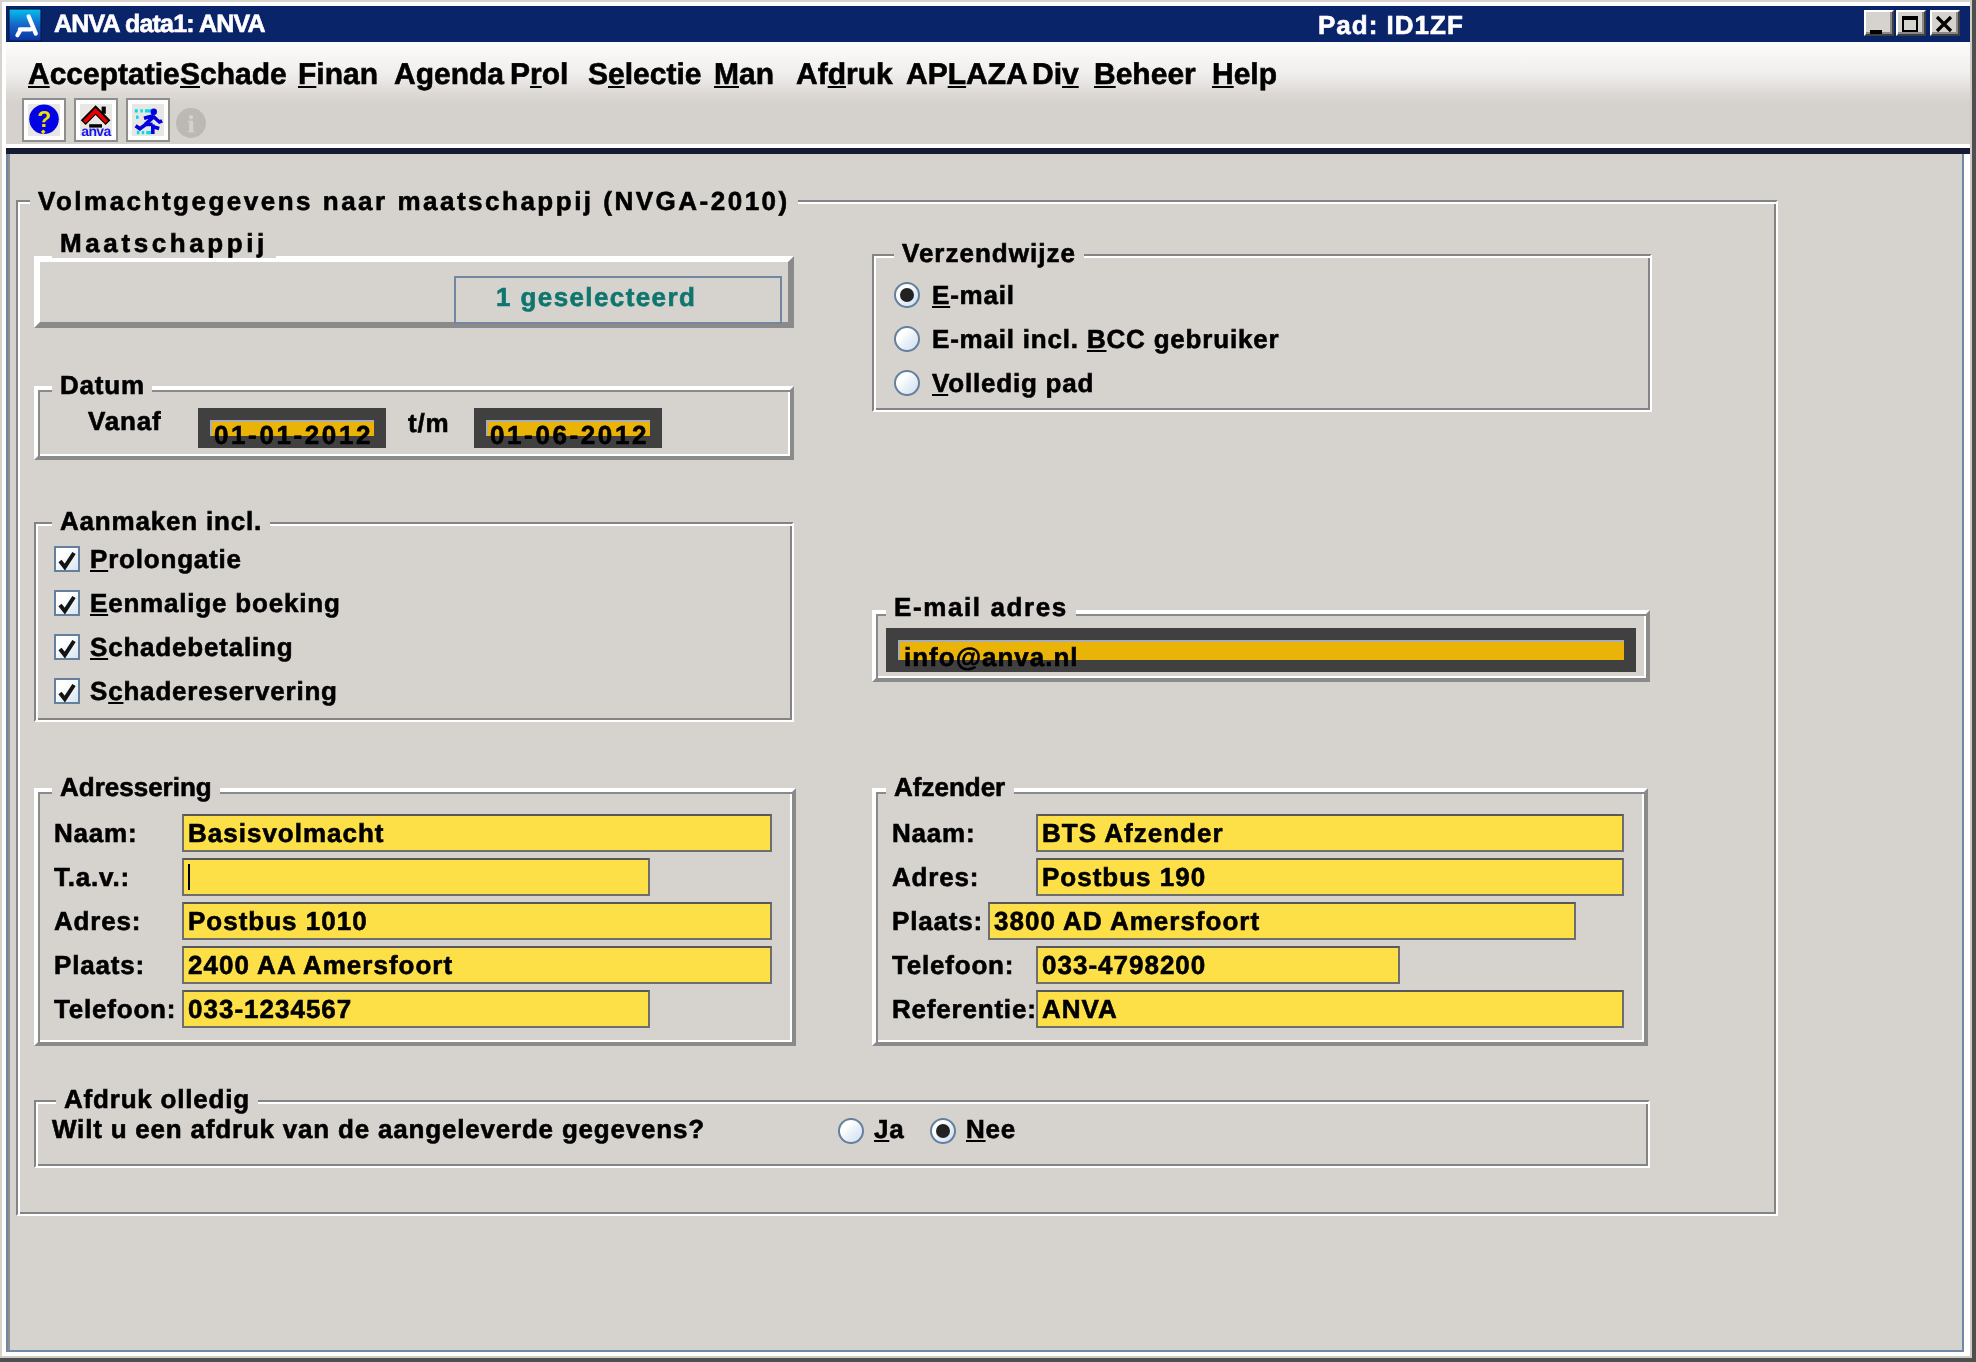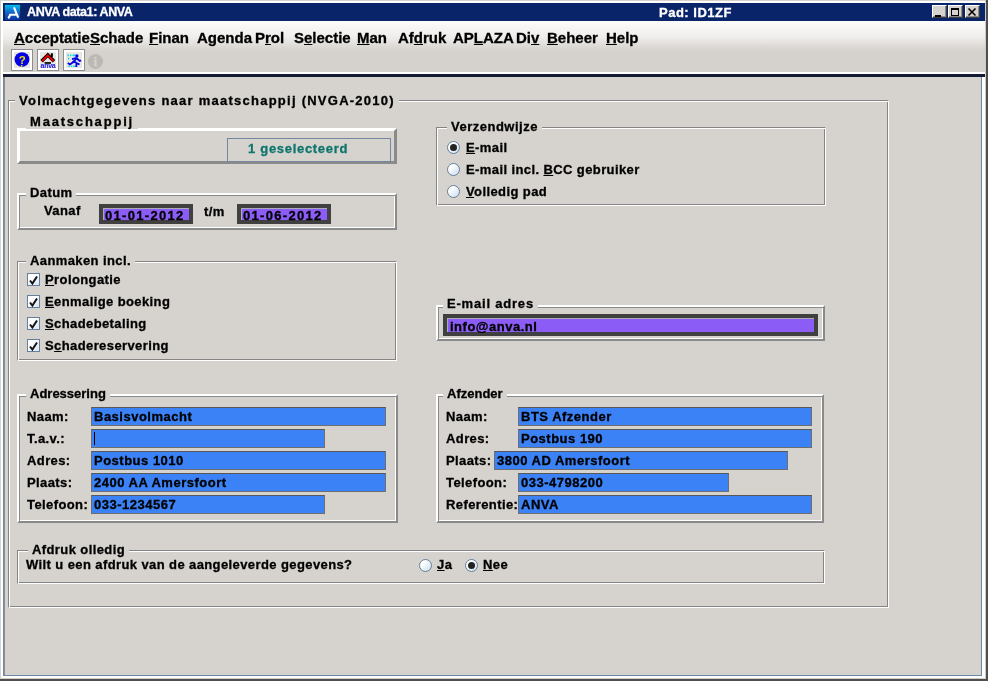--- a/index.html
+++ b/index.html
@@ -16,22 +16,22 @@
 
 .fl{position:absolute;background:#FFF}
 
 .tbtn{position:absolute;top:49px;width:22px;height:22px;background:#E9E7E3;border:1px solid #8E8E8E;box-shadow:inset 0 0 0 2px #FFF;padding:2px 0 0 2px}
 
 .gE{position:absolute;border:1px solid;border-color:#848484 #FFF #FFF #848484;box-shadow:inset 1px 1px 0 #FFF,inset -1px -1px 0 #848484}
 .gB{position:absolute;border:2px solid;border-color:#FFF #8A8A8A #8A8A8A #FFF;box-shadow:inset 1px 1px 0 #8A8A8A,inset -1px -1px 0 #FFF}
 .gR{position:absolute;border:3px solid;border-color:#FFF #8A8A8A #8A8A8A #FFF}
 .glb{position:absolute;top:-8px;background:#D6D3CE;padding:0 4px;line-height:15px;letter-spacing:.4px;white-space:nowrap}
 
-.inp{position:absolute;height:19px;background:#3b82f6;border:1px solid #6E6E6E;border-top-color:#585858;line-height:17px;padding-left:2px;letter-spacing:.5px;white-space:nowrap}
-.rinp{position:absolute;height:20px;background:#8b5cf6;border:4px solid #404040;box-shadow:inset 1px 1px 0 #A9ACB2;line-height:16px;padding-left:2px;letter-spacing:1.3px;white-space:nowrap}
+.inp{position:absolute;height:19px;background:#fde047;border:1px solid #6E6E6E;border-top-color:#585858;line-height:17px;padding-left:2px;letter-spacing:.5px;white-space:nowrap}
+.rinp{position:absolute;height:20px;background:#eab308;border:6px solid #404040;box-shadow:inset 1px 1px 0 #A9ACB2;line-height:16px;padding-left:2px;letter-spacing:1.3px;white-space:nowrap}
 .lbl{position:absolute;letter-spacing:.4px;white-space:nowrap}
 
 .cb{position:absolute;width:13px;height:13px;background:linear-gradient(135deg,#FFF 30%,#D7E4F1);border:1px solid #64809C}
 .rd{position:absolute;width:13px;height:13px;border-radius:50%;background:linear-gradient(135deg,#FFF 30%,#EAF1F8 55%,#CCDEF0);border:1px solid #64809C}
 .rdot{position:absolute;left:2px;top:2px;width:7px;height:7px;border-radius:50%;background:#222}
 </style></head><body>
 
 <div class="fl" style="left:1px;top:1px;width:986px;height:2px"></div>
 <div class="fl" style="left:1px;top:1px;width:2px;height:678px"></div>
 <div class="abs" style="left:3px;top:74px;width:1px;height:602px;background:#6E89A5"></div>
@@ -184,21 +184,21 @@
 
 <div class="gB" style="left:436px;top:394px;width:388px;height:129px"></div>
 <div class="abs glb" style="left:443px;top:386px;letter-spacing:0">Afzender</div>
 <div class="lbl" style="left:446px;top:409px">Naam:</div>
 <div class="inp" style="left:518px;top:407px;width:294px">BTS Afzender</div>
 <div class="lbl" style="left:446px;top:431px">Adres:</div>
 <div class="inp" style="left:518px;top:429px;width:294px">Postbus 190</div>
 <div class="lbl" style="left:446px;top:453px">Plaats:</div>
 <div class="inp" style="left:494px;top:451px;width:294px">3800 AD Amersfoort</div>
 <div class="lbl" style="left:446px;top:475px">Telefoon:</div>
-<div class="inp" style="left:518px;top:473px;width:211px">033-4798200</div>
+<div class="inp" style="left:518px;top:473px;width:182px">033-4798200</div>
 <div class="lbl" style="left:446px;top:497px">Referentie:</div>
 <div class="inp" style="left:518px;top:495px;width:294px">ANVA</div>
 
 <div class="gE" style="left:17px;top:550px;width:808px;height:34px"></div>
 <div class="abs glb" style="left:28px;top:542px">Afdruk olledig</div>
 <div class="lbl" style="left:26px;top:557px">Wilt u een afdruk van de aangeleverde gegevens?</div>
 <div class="rd" style="left:419px;top:559px"></div>
 <div class="lbl" style="left:437px;top:557px"><u>J</u>a</div>
 <div class="rd" style="left:465px;top:559px">
     <div class="rdot"></div>

